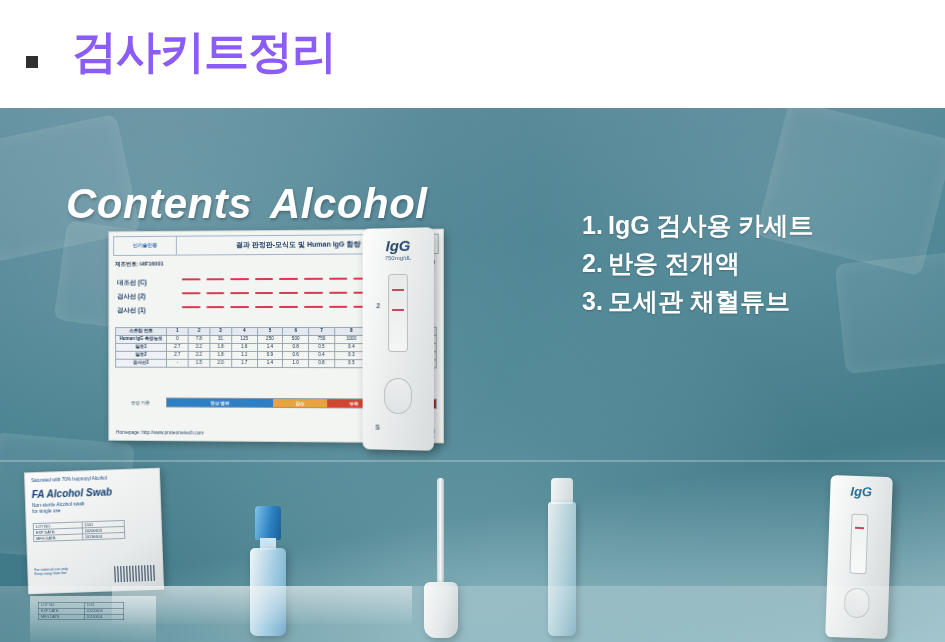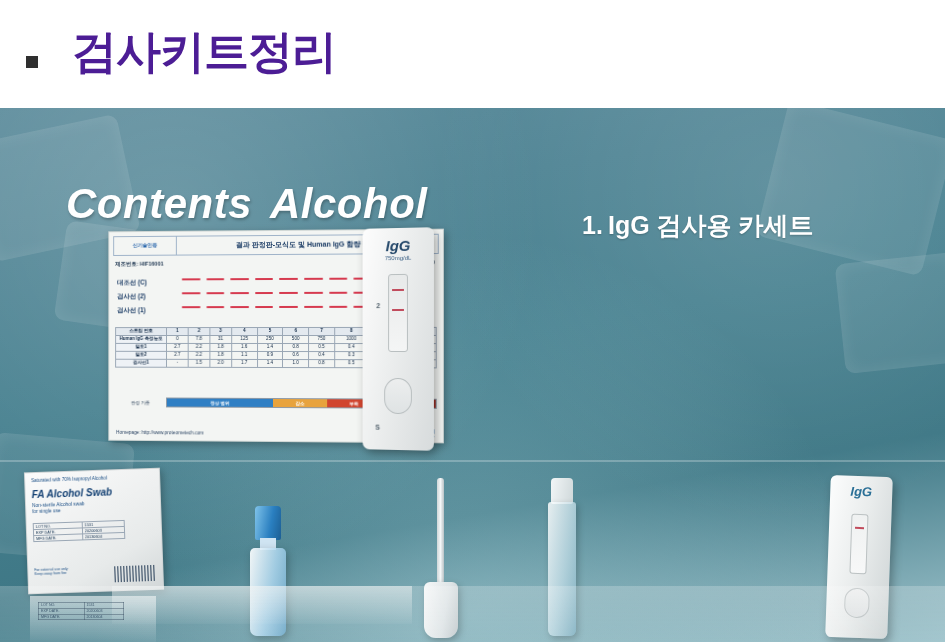--- a/index.html
+++ b/index.html
@@ -16,21 +16,21 @@
   #title-bar {
     position: absolute; left: 0; top: 0; width: 945px; height: 108px;
     background: #ffffff;
   }
   #title-bullet {
     position: absolute; left: 26px; top: 56px;
     width: 12px; height: 12px; background: #2f2f2f;
   }
   #title-text {
     position: absolute; left: 72px; top: 22px;
-    font-size: 45px; font-weight: bold; color: #4c1d95;
+    font-size: 45px; font-weight: bold; color: #8b5cf6;
     letter-spacing: -1px;
     white-space: nowrap;
   }
 
   
   #slide-image {
     position: absolute; left: 0; top: 108px; width: 945px; height: 534px;
     background:
       radial-gradient(circle at 18% 20%, rgba(255,255,255,0.16) 0%, rgba(255,255,255,0) 42%),
       radial-gradient(circle at 82% 14%, rgba(255,255,255,0.12) 0%, rgba(255,255,255,0) 38%),
@@ -302,20 +302,26 @@
 
   <div id="shelf"></div>
 
   <div id="package-heading">
     <span>Contents</span><span class="word2">Alcohol</span>
   </div>
 
   <div id="contents-list">
     <div class="list-row">
       <span class="list-num">1.</span><span>IgG 검사용 카세트</span>
+    </div>
+    <div class="list-row">
+      <span class="list-num">2.</span><span>반응 전개액</span>
+    </div>
+    <div class="list-row">
+      <span class="list-num">3.</span><span>모세관 채혈튜브</span>
     </div>
   </div>
 
   <div id="info-card">
     <div id="card-topbar">
       <div id="card-logo">신기술인증</div>
       <div id="card-topbar-title">결과 판정판-모식도 및 Human IgG 함량 정보</div>
     </div>
     <div id="card-meta-left">제조번호: HIF16001</div>
     <div id="card-meta-right">HIF-CDB-16001-20161010</div>

